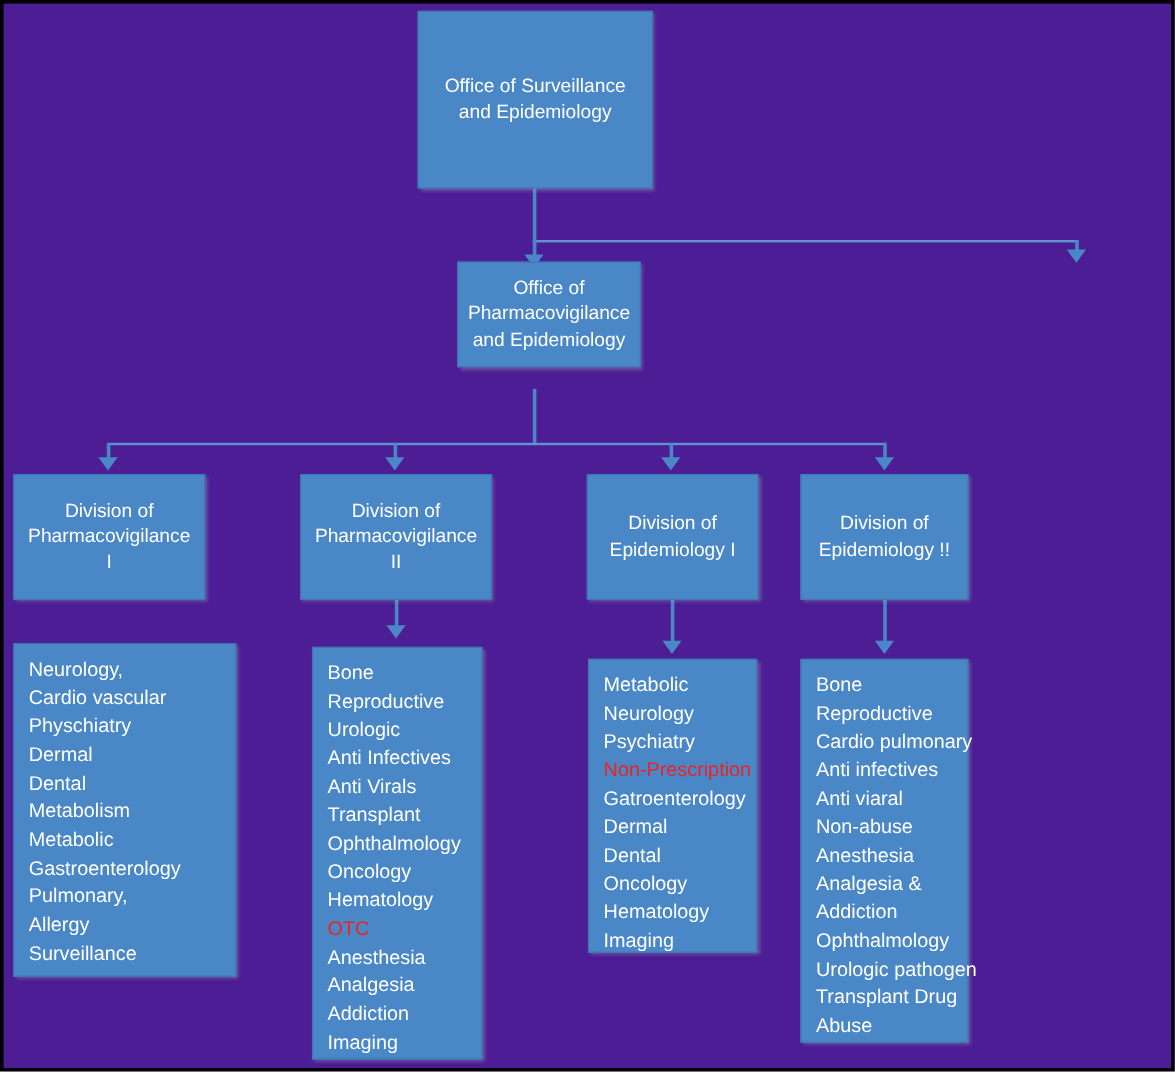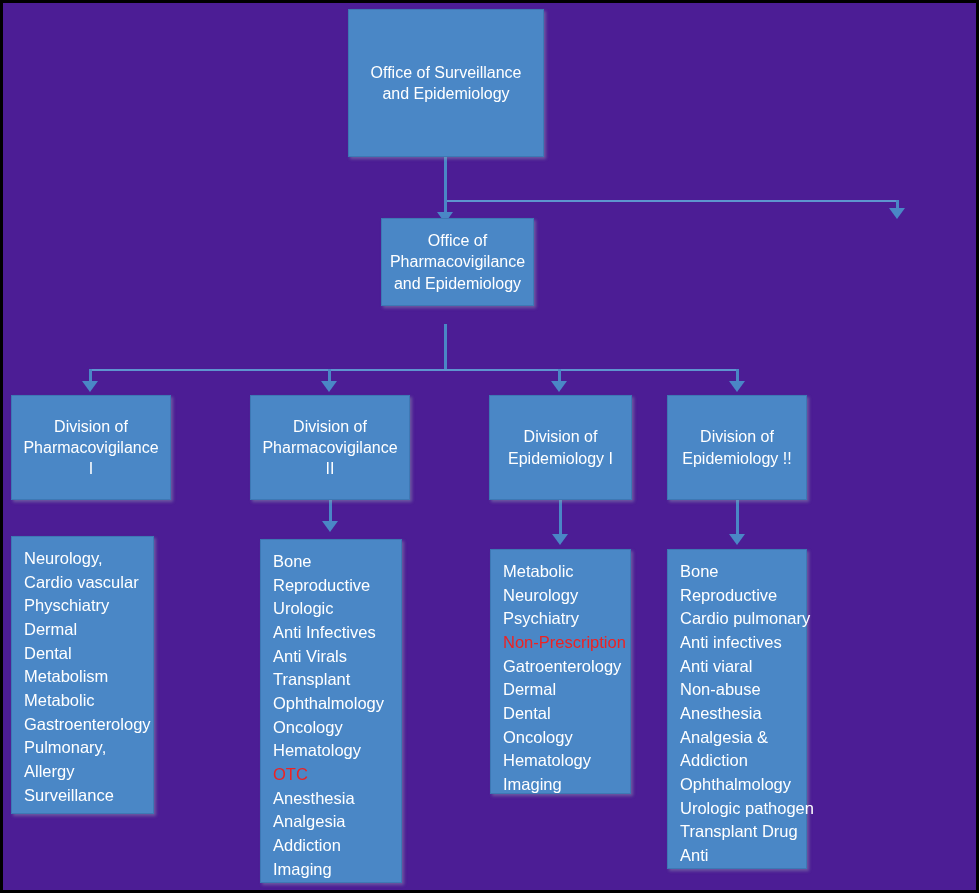--- a/index.html
+++ b/index.html
@@ -137,21 +137,21 @@
   <div class="node node-center" style="left:486px; top:392px; width:143px; height:105px;">
     <div class="node-text" style="white-space:pre-line;">Division of
 Epidemiology I</div>
   </div>
 
   <div class="node node-center" style="left:664px; top:392px; width:140px; height:105px;">
     <div class="node-text" style="white-space:pre-line;">Division of
 Epidemiology !!</div>
   </div>
 
-  <div class="node leafbox" style="left:8px; top:533px; width:143px; height:278px;">
+  <div class="node leafbox" style="left:8px; top:533px; width:186px; height:278px;">
     <ul>
         <li>Neurology,</li>
         <li>Cardio vascular</li>
         <li>Physchiatry</li>
         <li>Dermal</li>
         <li>Dental</li>
         <li>Metabolism</li>
         <li>Metabolic</li>
         <li>Gastroenterology</li>
         <li>Pulmonary,</li>
@@ -201,17 +201,17 @@
         <li>Cardio pulmonary</li>
         <li>Anti infectives</li>
         <li>Anti viaral</li>
         <li>Non-abuse</li>
         <li>Anesthesia</li>
         <li>Analgesia &amp;</li>
         <li>Addiction</li>
         <li>Ophthalmology</li>
         <li>Urologic pathogen</li>
         <li>Transplant Drug</li>
-        <li>Anti</li>
+        <li>Abuse</li>
       </ul>
   </div>
 
 </div>
 
 </body></html>

